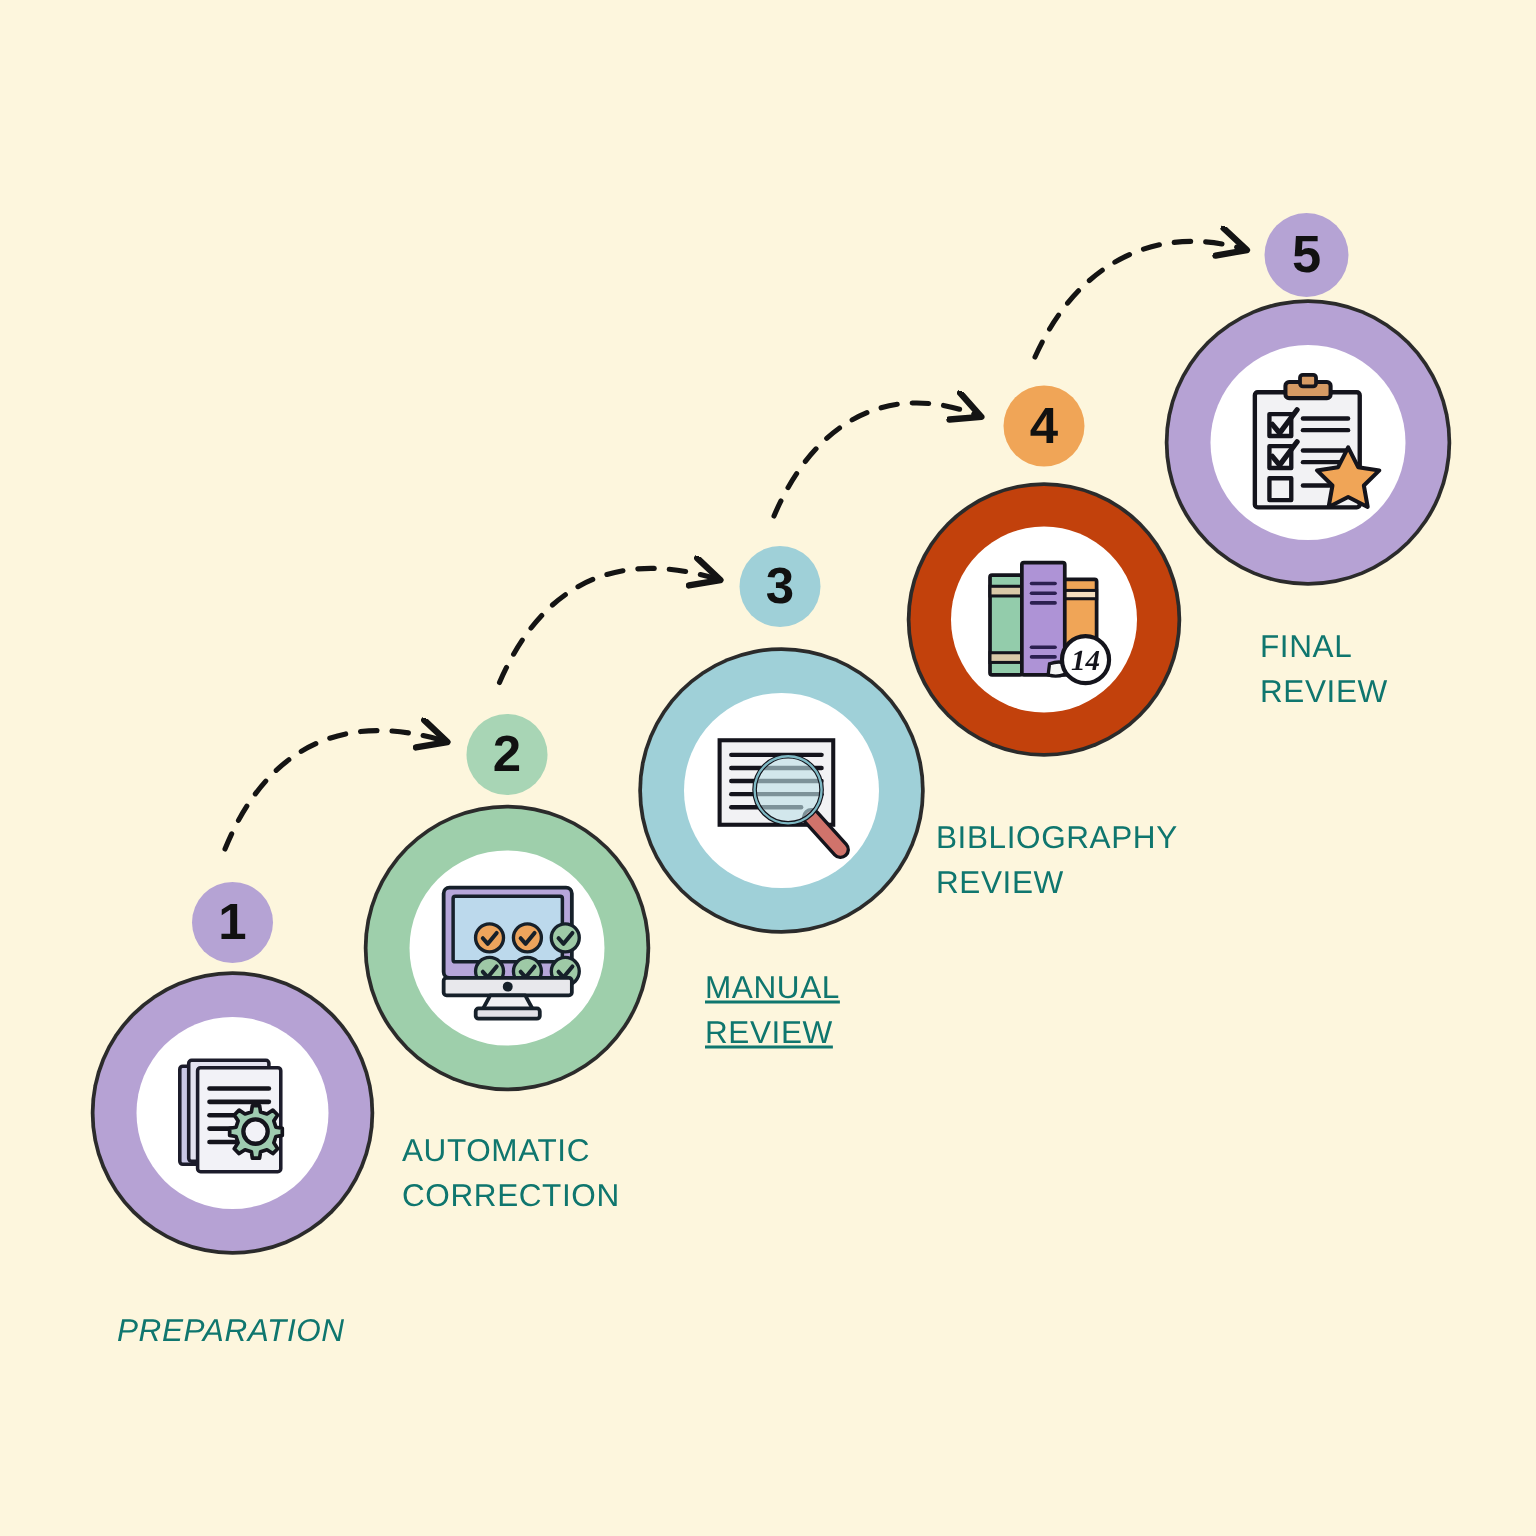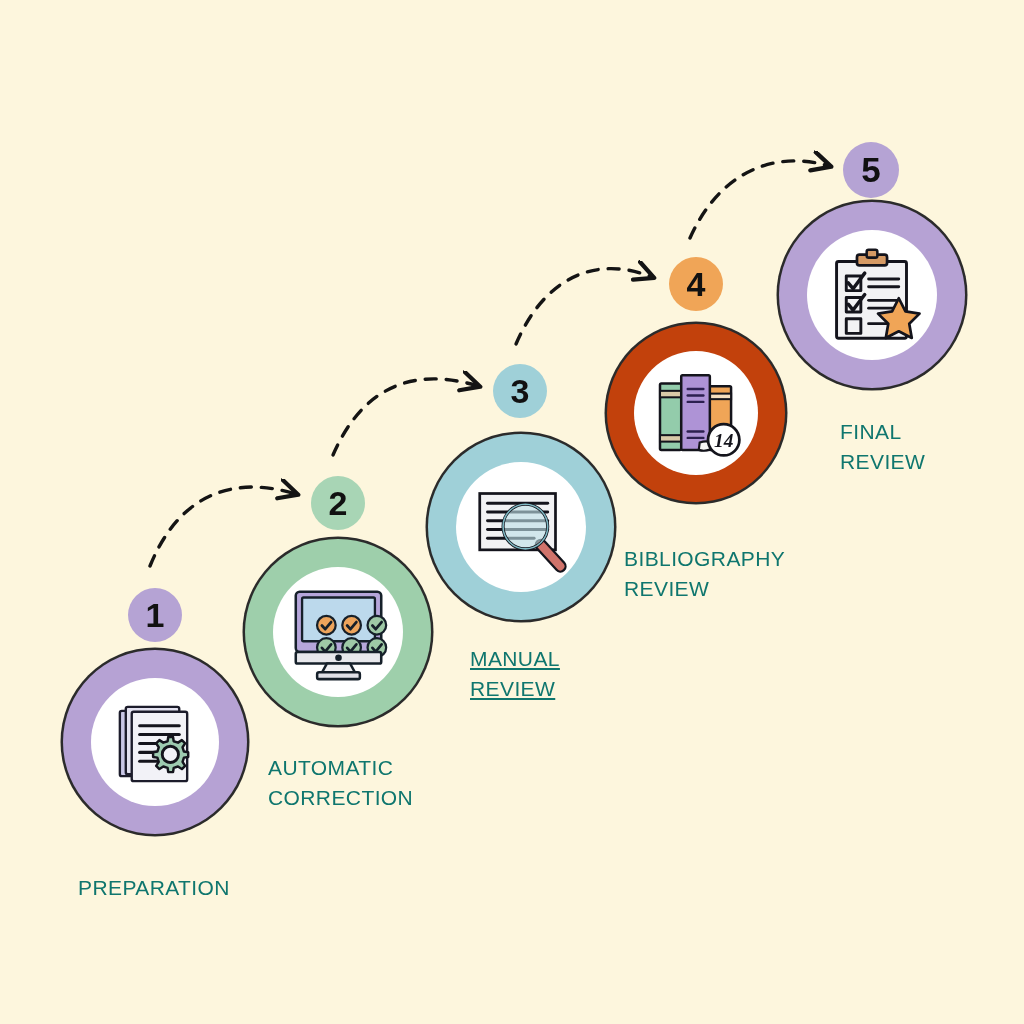--- a/index.html
+++ b/index.html
@@ -92,21 +92,21 @@
                  L-0.8,19.2 L-6.4,19.2 L-7.2,14.2 L-12.2,12.6 L-16.8,15.6 L-20.6,11.8
                  L-17.6,7.2 L-19.2,2.2 L-24.2,1.4 L-24.2,-4.2 L-19.2,-5 L-17.6,-10
                  L-20.6,-14.6 L-16.8,-18.4 L-12.2,-15.4 L-7.2,-17 L-6.4,-22 L-0.8,-22 Z" transform="translate(-3.6,1.4) scale(0.86)" fill="#9ecbb0" stroke="#14141c" stroke-width="2.9" stroke-linejoin="round"></path>
         <circle cx="-7" cy="0" r="8.2" fill="#f2f2f7" stroke="#14141c" stroke-width="2.9"></circle>
       </g>
     </svg>
             </div>
           </div>
         </div>
         <div class="badge" style="left: 128px; top: 588px; width: 54px; height: 54px; background: rgb(181, 163, 212); font-size: 34px;">1</div>
-        <div class="label" style="left: 78px; top: 873px;">PREPARATION</div>
+        <div class="label" style="left: 78px; top: 873px; font-style: italic;">PREPARATION</div>
       </div>
       <div class="step">
         <div class="ring" style="left: 245px; top: 539px; width: 186px; height: 186px; background: rgb(158, 207, 171);">
           <div class="inner" style="width: 130px; height: 130px;">
             <div class="iconwrap">
               <svg width="101" height="101" viewBox="0 0 104 104">
       <rect x="8" y="10" width="88" height="62" rx="4" fill="#b6a6da" stroke="#16202a" stroke-width="2.6"></rect>
       <rect x="14.5" y="16" width="75" height="45" rx="1.5" fill="#bcd9ec" stroke="#16202a" stroke-width="2.4"></rect>
       <g transform="translate(13.5,15.5)">
                   <circle cx="26" cy="29" r="9.6" fill="#eda45c" stroke="#16202a" stroke-width="2.3"></circle>

